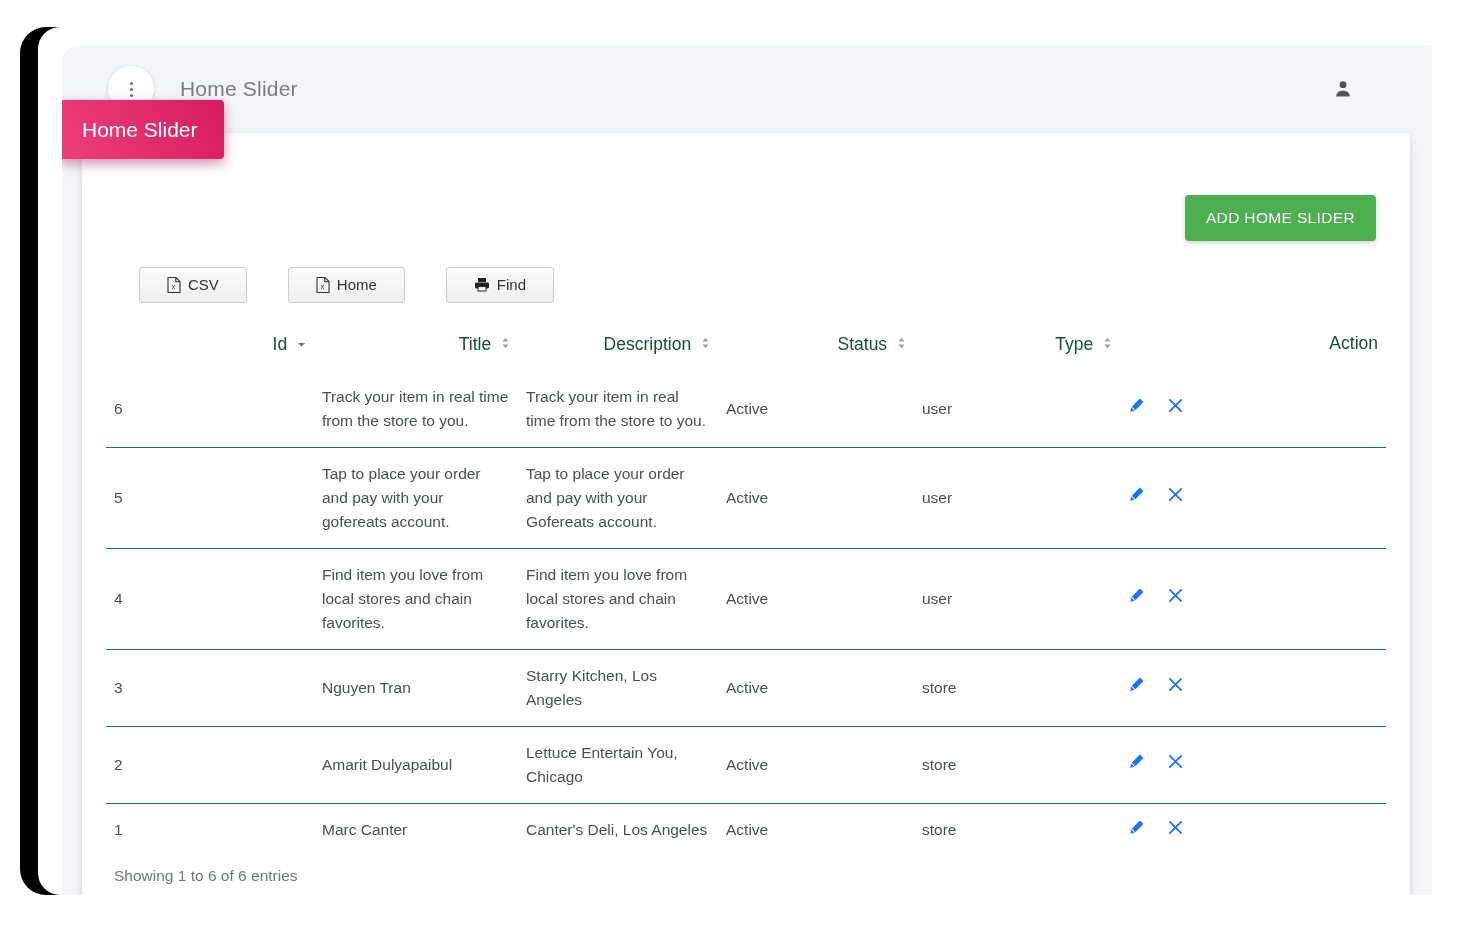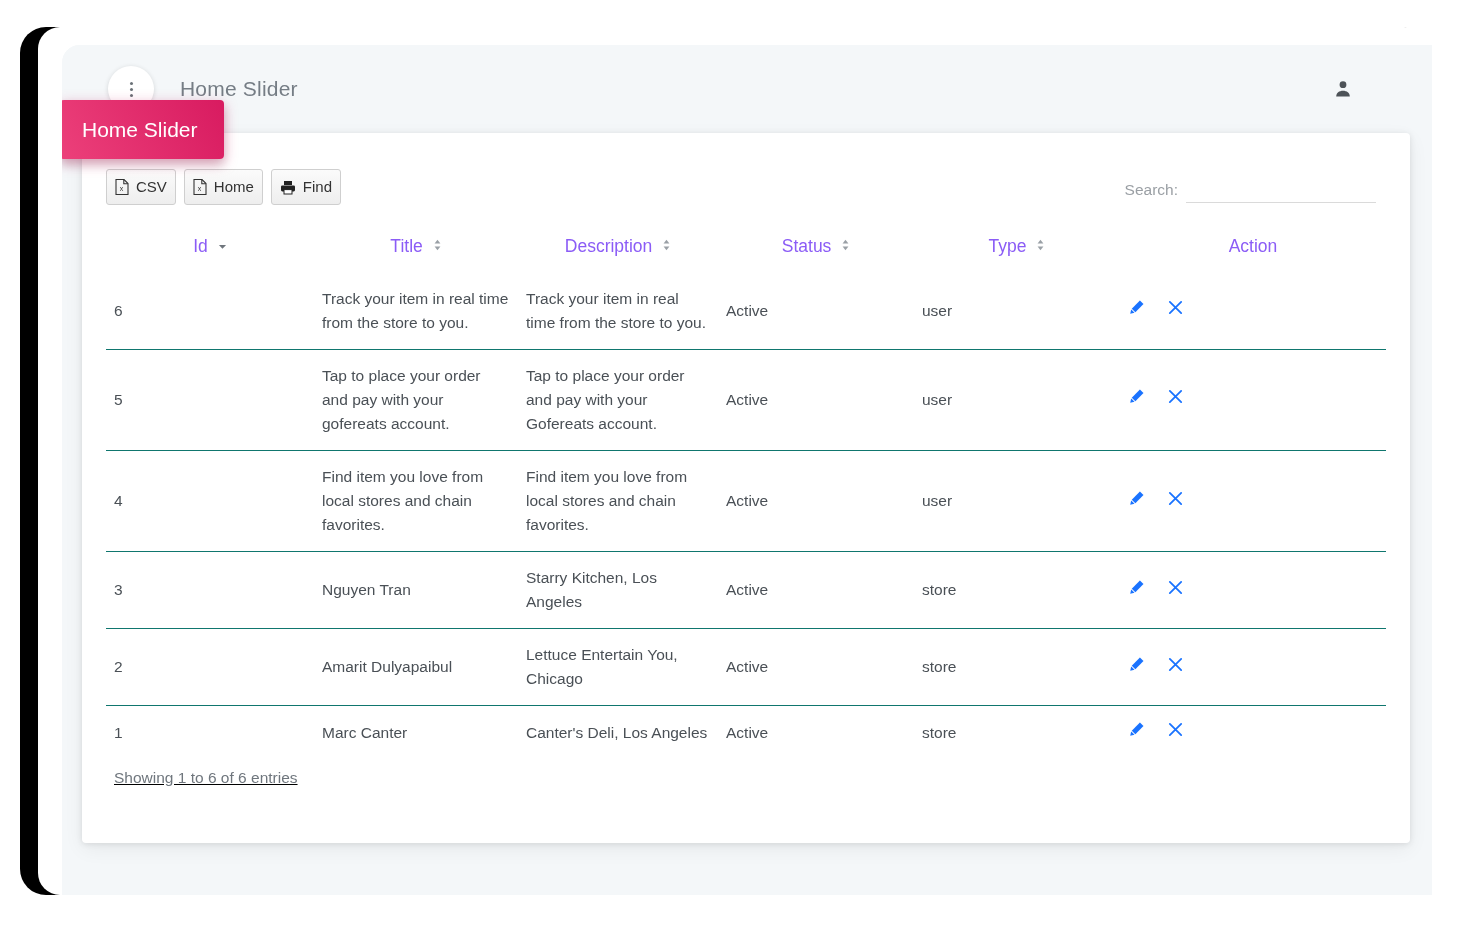--- a/index.html
+++ b/index.html
@@ -121,27 +121,28 @@
   .tools-row {
     display: flex; align-items: flex-end;
     justify-content: space-between;
     padding: 26px 10px 0 0;
   }
   .export-btns { display: flex; gap: 8px; }
   .btn-export {
     background: linear-gradient(#fbfbfb,#eeeeee);
     border: 1px solid #cfcfcf;
     border-radius: 3px;
-    padding: 8px 8px;
+    padding: 8px 27px;
     font-size: 15px;
     color: #333;
     display: flex; align-items: center; gap: 7px;
     cursor: pointer;
     font-family: "Liberation Sans", sans-serif;
     line-height: 1.2;
+    margin-left: 33px;
   }
   .btn-export svg { display: block; }
 
   .search-wrap {
     display: flex; align-items: center; gap: 8px;
     padding-bottom: 2px;
   }
   .search-label { font-size: 15.5px; color: #9a9fa4; }
   .search-input {
     width: 190px;
@@ -155,24 +156,24 @@
     color: #333;
   }
 
   
   table.dt {
     width: 100%;
     border-collapse: collapse;
     margin-top: 18px;
   }
   table.dt th {
-    text-align: center;
+    text-align: right;
     font-weight: normal;
     font-size: 17.5px;
-    color: #8b5cf6;
+    color: #14532d;
     padding: 12px 8px 16px 8px;
     white-space: nowrap;
   }
   table.dt td {
     font-size: 15.5px;
     color: #4a5056;
     padding: 14px 8px;
     border-top: 1px solid #0f766e;
     vertical-align: middle;
     line-height: 1.55;
@@ -194,21 +195,20 @@
     margin-right: 18px;
   }
   .icon-btn:last-child { margin-right: 0; }
 
   
   .table-footer {
     display: flex;
     align-items: center;
     justify-content: space-between;
     padding: 10px 10px 0 8px;
-    text-decoration: underline;
   }
   .info-text { font-size: 15.5px; color: #6f767d; }
   .pagination {
     display: flex; align-items: center; gap: 8px;
     padding: 30px 8px 22px 0;
     justify-content: flex-end;
   }
 </style>
 </head>
 <body>
@@ -235,20 +235,23 @@
     </div>
   </div>
 
   <div class="card-wrap">
     <div class="card">
 
       <div class="badge">Home Slider</div>
 
       <div class="card-body">
 
+        <div class="add-row">
+          <button class="btn-add">ADD HOME SLIDER</button>
+        </div>
 
         <div class="tools-row">
           <div class="export-btns">
 
             <button class="btn-export">
               <span>
                 <svg width="14" height="16" viewBox="0 0 14 16" aria-hidden="true">
                   <path d="M1 0.5h8L13 4.5v11H1z" fill="none" stroke="#333" stroke-width="1.1"></path>
                   <path d="M8.8 0.8v3.9h4" fill="none" stroke="#333" stroke-width="1.1"></path>
                   <text x="6.6" y="12.2" font-size="7" font-family="Liberation Sans, sans-serif" fill="#333" text-anchor="middle">x</text>
@@ -274,24 +277,20 @@
                   <rect x="4" y="1" width="8" height="4" fill="#222"></rect>
                   <rect x="1" y="5.4" width="14" height="6" rx="1.3" fill="#222"></rect>
                   <rect x="4" y="9.6" width="8" height="4.4" fill="#fff" stroke="#222" stroke-width="1"></rect>
                 </svg>
               </span>
               <span>Find</span>
             </button>
 
           </div>
 
-          <div class="search-wrap">
-            <span class="search-label">Search:</span>
-            <input class="search-input" type="text" placeholder="" style="">
-          </div>
         </div>
 
         <table class="dt">
           <colgroup>
             <col class="c-id">
               <col class="c-title">
               <col class="c-desc">
             <col class="c-status">
               <col class="c-type">
               <col class="c-action">

